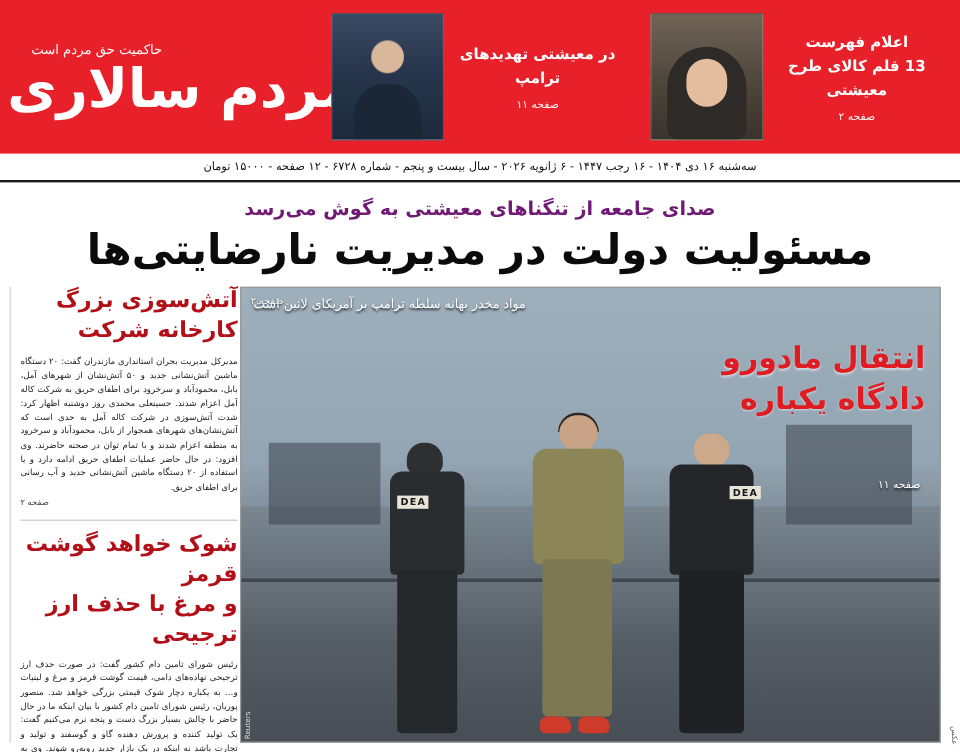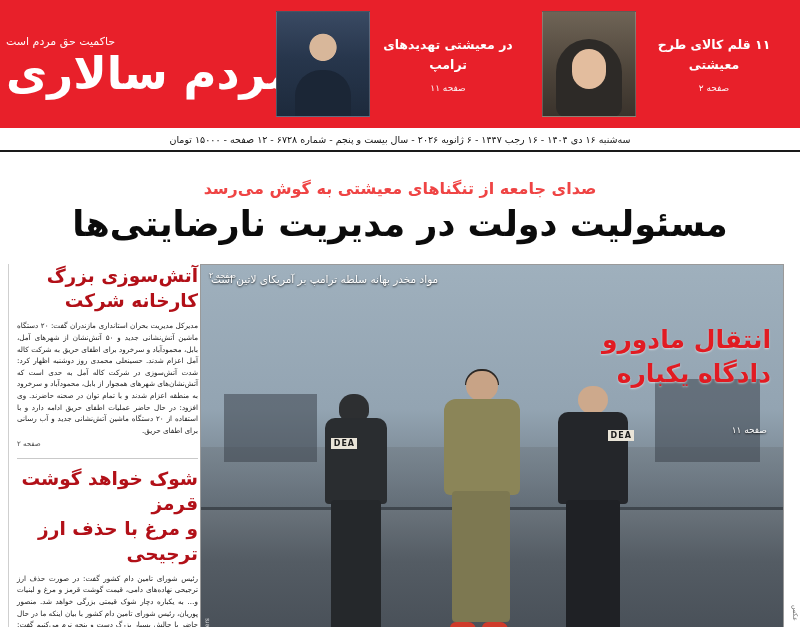--- a/index.html
+++ b/index.html
@@ -38,20 +38,21 @@
     padding: 4px 14px 0 6px;
     box-sizing: border-box;
     color: #ffffff;
   }
   .logo-slogan {
     font-size: 11px;
     letter-spacing: 0.5px;
     margin-bottom: 2px;
     opacity: 0.97;
     white-space: nowrap;
+    margin-left: 20px;
   }
   .logo-title {
     font-size: 45px;
     font-weight: bold;
     line-height: 1.05;
     white-space: nowrap;
     letter-spacing: -1px;
   }
 
   .head-item {
@@ -145,29 +146,29 @@
     color: #111111;
     letter-spacing: 0.2px;
     white-space: nowrap;
   }
 
   
   .kicker {
     text-align: center;
     font-size: 16px;
     font-weight: bold;
-    color: #ef4444;
-    padding: 27px 10px 4px 10px;
+    color: #701a75;
+    padding: 12px 10px 4px 10px;
   }
   .main-headline {
     text-align: center;
     font-size: 35px;
     font-weight: bold;
     color: #0b0b0b;
-    padding: 2px 10px 20px 10px;
+    padding: 2px 10px 10px 10px;
     letter-spacing: -0.5px;
     line-height: 1.15;
   }
 
   
   .body-wrap {
     display: flex;
     flex-direction: row-reverse;
     padding: 0 8px 6px 8px;
     box-sizing: border-box;
@@ -353,21 +354,20 @@
   .feature-title {
     position: absolute;
     top: 42px;
     right: 12px;
     text-align: right;
     color: #e11b22;
     font-weight: bold;
     font-size: 25px;
     line-height: 1.35;
     text-shadow: 0 1px 2px rgba(255,255,255,0.55);
-    margin-top: 16px;
   }
   .feature-title .w { display: block; }
   .feature-pageref {
     position: absolute;
     top: 160px;
     right: 16px;
     color: #ffffff;
     font-size: 9px;
     text-shadow: 0 1px 2px rgba(0,0,0,0.8);
   }
@@ -406,21 +406,22 @@
       <div class="head-photo photo-a"></div>
       <div class="head-text">
         <div class="line">در معیشتی تهدیدهای ترامپ</div>
         <div class="pagenum">صفحه ۱۱</div>
       </div>
     </div>
 
     <div class="head-item">
       <div class="head-photo photo-b"></div>
       <div class="head-text">
-        <div class="line">۱۱ قلم کالای طرح معیشتی</div>
+        <div class="line">اعلام فهرست</div>
+        <div class="line">13 قلم کالای طرح معیشتی</div>
         <div class="pagenum">صفحه ۲</div>
       </div>
     </div>
   </div>
 
   <div class="datebar">سه‌شنبه ۱۶ دی ۱۴۰۴ - ۱۶ رجب ۱۴۴۷ - ۶ ژانویه ۲۰۲۶ - سال بیست و پنجم - شماره ۶۷۲۸ - ۱۲ صفحه - ۱۵۰۰۰ تومان</div>
 
   <div class="kicker">صدای جامعه از تنگناهای معیشتی به گوش می‌رسد</div>
   <div class="main-headline">مسئولیت دولت در مدیریت نارضایتی‌ها</div>
 

